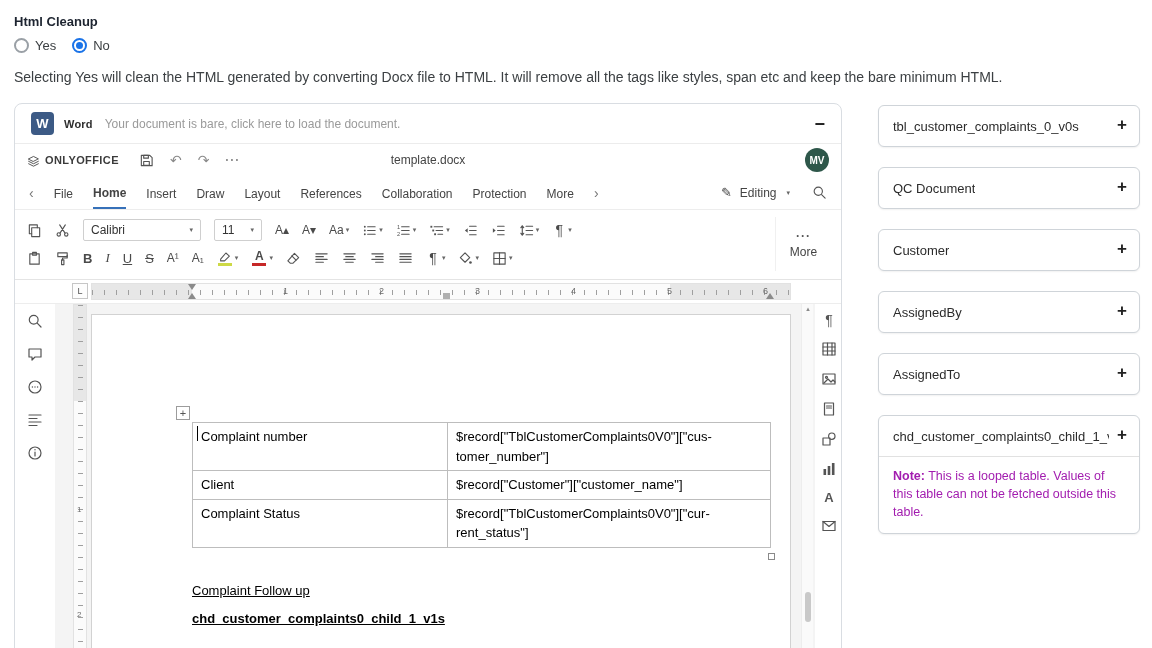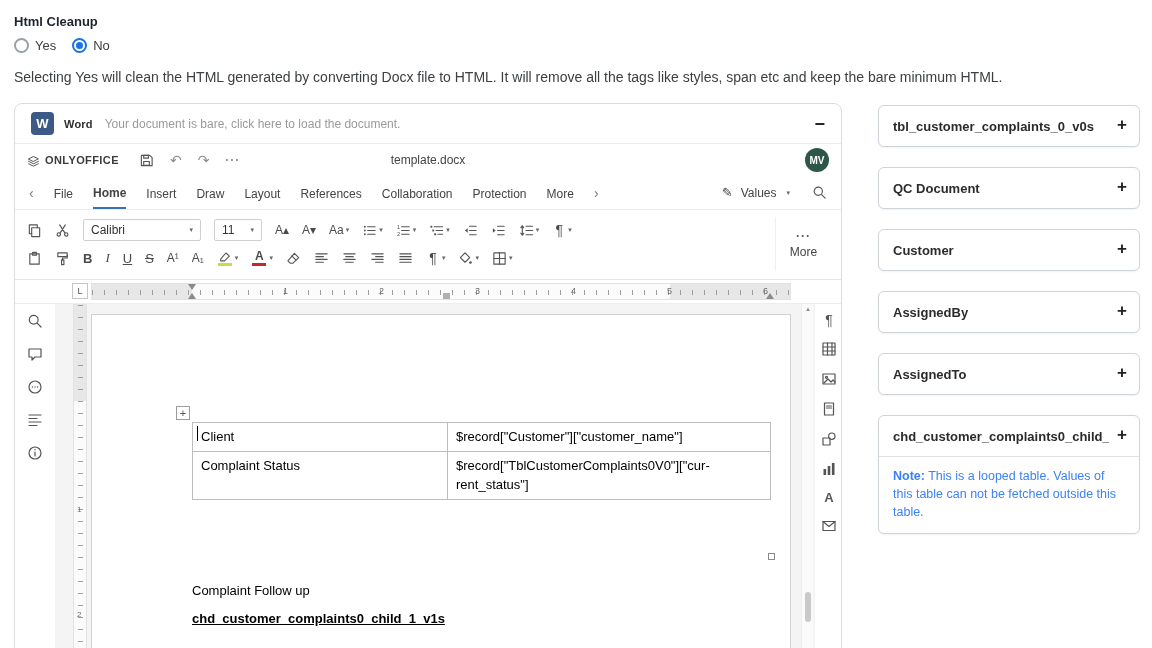--- a/index.html
+++ b/index.html
@@ -103,42 +103,42 @@
   .docpage { position:absolute; left:76px; top:10px; width:700px; height:840px; background:#fff;
     border:1px solid #d2d2d2; z-index:1; }
   .doc-table { position:absolute; left:100px; top:107px; width:578px; border-collapse:collapse;
     table-layout:fixed; font-size:13px; line-height:1.5; color:#000; }
   .doc-table td { border:1px solid #bdbdbd; padding:4px 8px; vertical-align:top; }
   .doc-table td.val { white-space:pre-line; }
   .tbl-handle { position:absolute; left:84px; top:91px; width:14px; height:14px; border:1px solid #9c9c9c; background:#fff;
     font-size:11px; color:#555; display:flex; align-items:center; justify-content:center; line-height:1; cursor:move; }
   .tbl-resize { position:absolute; left:676px; top:238px; width:7px; height:7px; border:1px solid #8a8a8a; background:#fff; cursor:nwse-resize; }
   .caret-line { position:absolute; left:105px; top:111px; width:1px; height:15px; background:#000; }
-  .doc-p1 { position:absolute; left:100px; top:268px; font-size:13px; color:#000; }
+  .doc-p1 { position:absolute; left:100px; top:268px; font-size:13px; color:#000;text-decoration:underline; }
   .doc-p2 { position:absolute; left:100px; top:296px; font-size:13px; font-weight:bold; text-decoration:underline; color:#000; }
 
   .scrollbar { position:absolute; left:786px; top:0; width:12px; height:100%; background:#fafafa; border-left:1px solid #ededed; z-index:3; }
   .sb-up { position:absolute; top:1px; left:0; width:12px; text-align:center; font-size:7px; color:#8a8a8a; cursor:pointer; }
   .sb-thumb { position:absolute; left:3px; top:288px; width:6px; height:30px; border-radius:3px; background:#c9c9c9; cursor:grab; }
 
   .right-rail { position:absolute; left:800px; top:0; width:28px; height:100%; background:#fff; z-index:3;
     display:flex; flex-direction:column; align-items:center; gap:14px; padding-top:9px; color:#565656; }
   .right-rail .rlicon { cursor:pointer; }
   .rr-para { font-size:14px; line-height:1; }
   .rr-ta { font-size:13px; font-weight:bold; line-height:1; }
 
   svg.ic { stroke:#545454; fill:none; stroke-width:1.2; stroke-linecap:round; stroke-linejoin:round; display:block; }
 
   
   .panel { width:262px; display:flex; flex-direction:column; gap:20px; padding-top:2px; }
   .card { position:relative; background:#fff; border:1px solid #cfd4d9; border-radius:6px; box-shadow:0 1px 2px rgba(0,0,0,.06); }
   .card-head { display:flex; align-items:center; height:40px; padding:0 30px 0 14px; cursor:pointer; }
-  .card-title { font-size:13px; font-weight:bold; color:#2b2b2b; white-space:nowrap; overflow:hidden; }
+  .card-title { font-size:13px; font-weight:normal; color:#2b2b2b; white-space:nowrap; overflow:hidden; }
   .card-plus { position:absolute; right:12px; top:9px; font-size:17px; font-weight:bold; color:#222; cursor:pointer; }
-  .card-note { border-top:1px solid #e1e1e1; padding:10px 14px 12px 14px; font-size:12.5px; color:#3b82f6; line-height:1.45; }
+  .card-note { border-top:1px solid #e1e1e1; padding:10px 14px 12px 14px; font-size:12.5px; color:#a21caf; line-height:1.45; }
   .note-label { font-weight:bold; }
 </style>
 </head>
 <body>
 
 <div class="page">
 
   <section>
     <div class="cleanup-title">Html Cleanup</div>
     <div class="radio-row">
@@ -195,21 +195,21 @@
         <span class="tab">Insert</span>
         <span class="tab">Draw</span>
         <span class="tab">Layout</span>
         <span class="tab">References</span>
         <span class="tab">Collaboration</span>
         <span class="tab">Protection</span>
         <span class="tab">More</span>
         <span class="nav-chev">›</span>
         <span class="tabs-right">
           <span class="pencil">✎</span>
-          <span>Values</span>
+          <span>Editing</span>
           <span class="caret">▾</span>
           <span class="tr-search">
             <svg class="ic" width="15" height="15" viewBox="0 0 16 16">
               <circle cx="6.7" cy="6.7" r="4.4"></circle>
                 <path d="M10.2 10.2L14 14"></path>
             </svg>
           </span>
         </span>
       </div>
 
@@ -442,20 +442,25 @@
 
         <div class="docpage">
           <span class="tbl-handle">+</span>
           <span class="caret-line"></span>
           <table class="doc-table">
             <colgroup>
                 <col style="width:255px">
                 <col style="width:323px">
               </colgroup>
             <tbody>
+                <tr>
+              <td>Complaint number</td>
+              <td class="val">$record["TblCustomerComplaints0V0"]["cus-
+tomer_number"]</td>
+            </tr>
             <tr>
               <td>Client</td>
               <td class="val">$record["Customer"]["customer_name"]</td>
             </tr>
             <tr>
               <td>Complaint Status</td>
               <td class="val">$record["TblCustomerComplaints0V0"]["cur-
 rent_status"]</td>
             </tr>
           </tbody>

